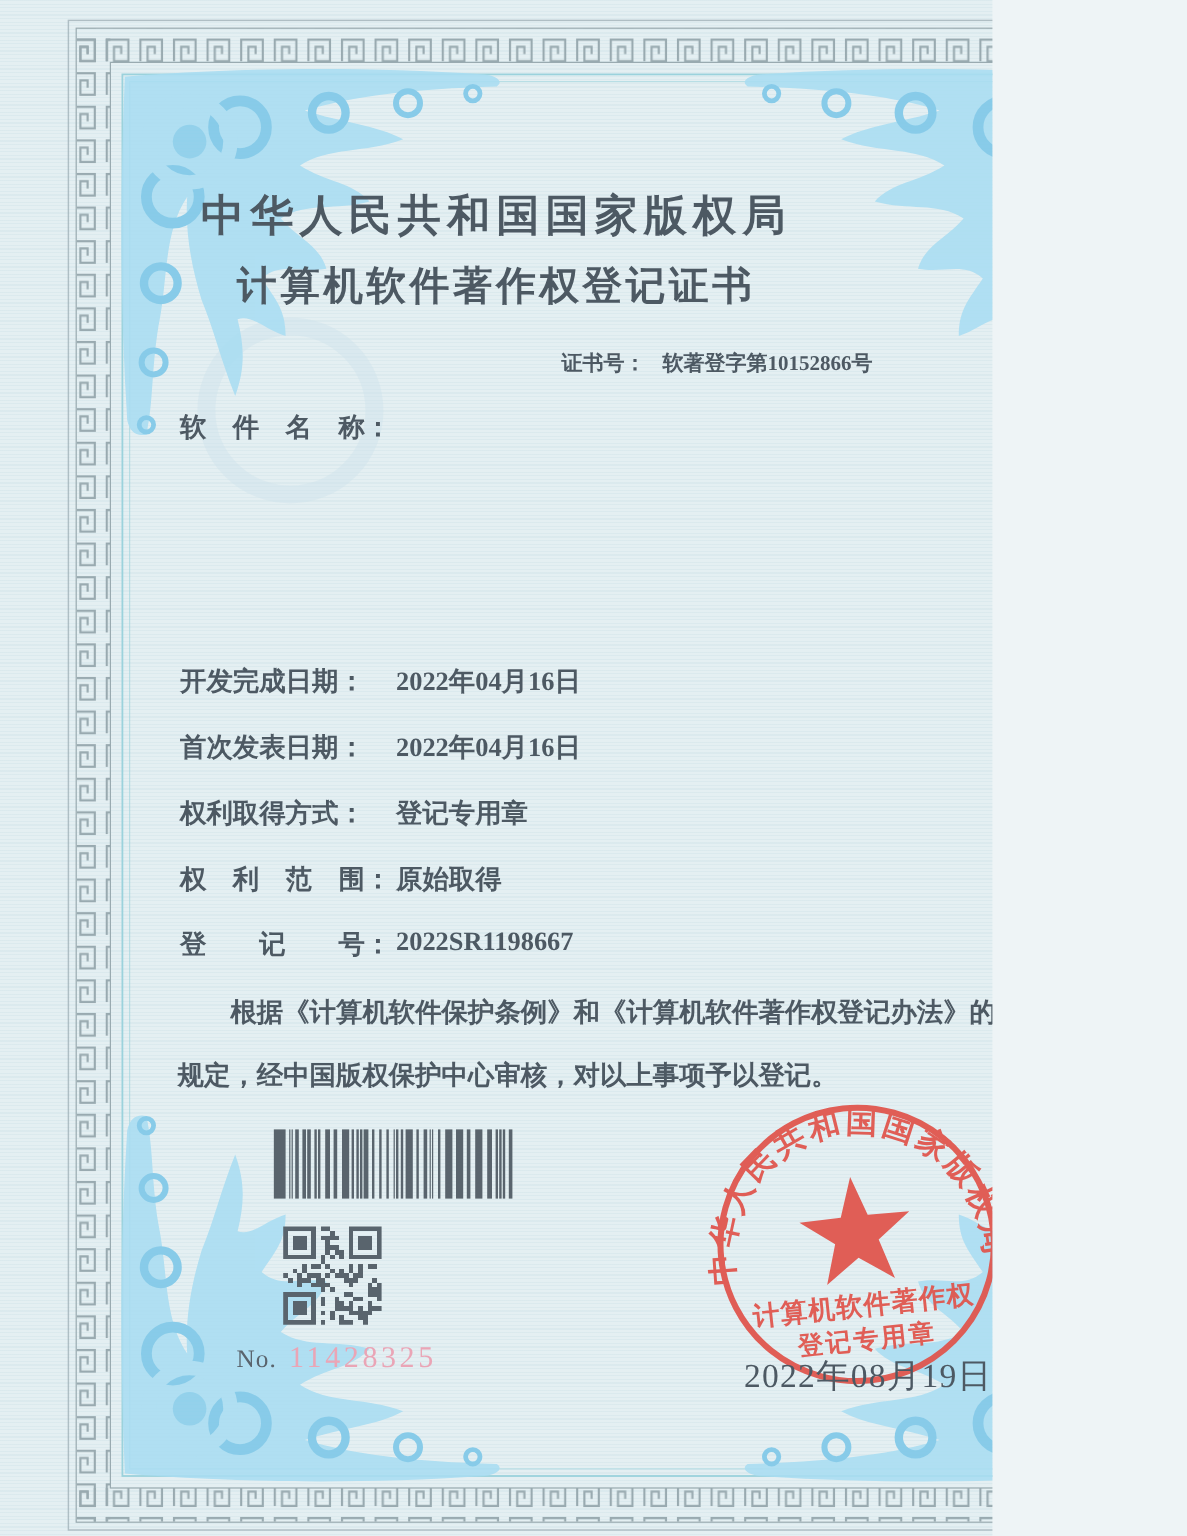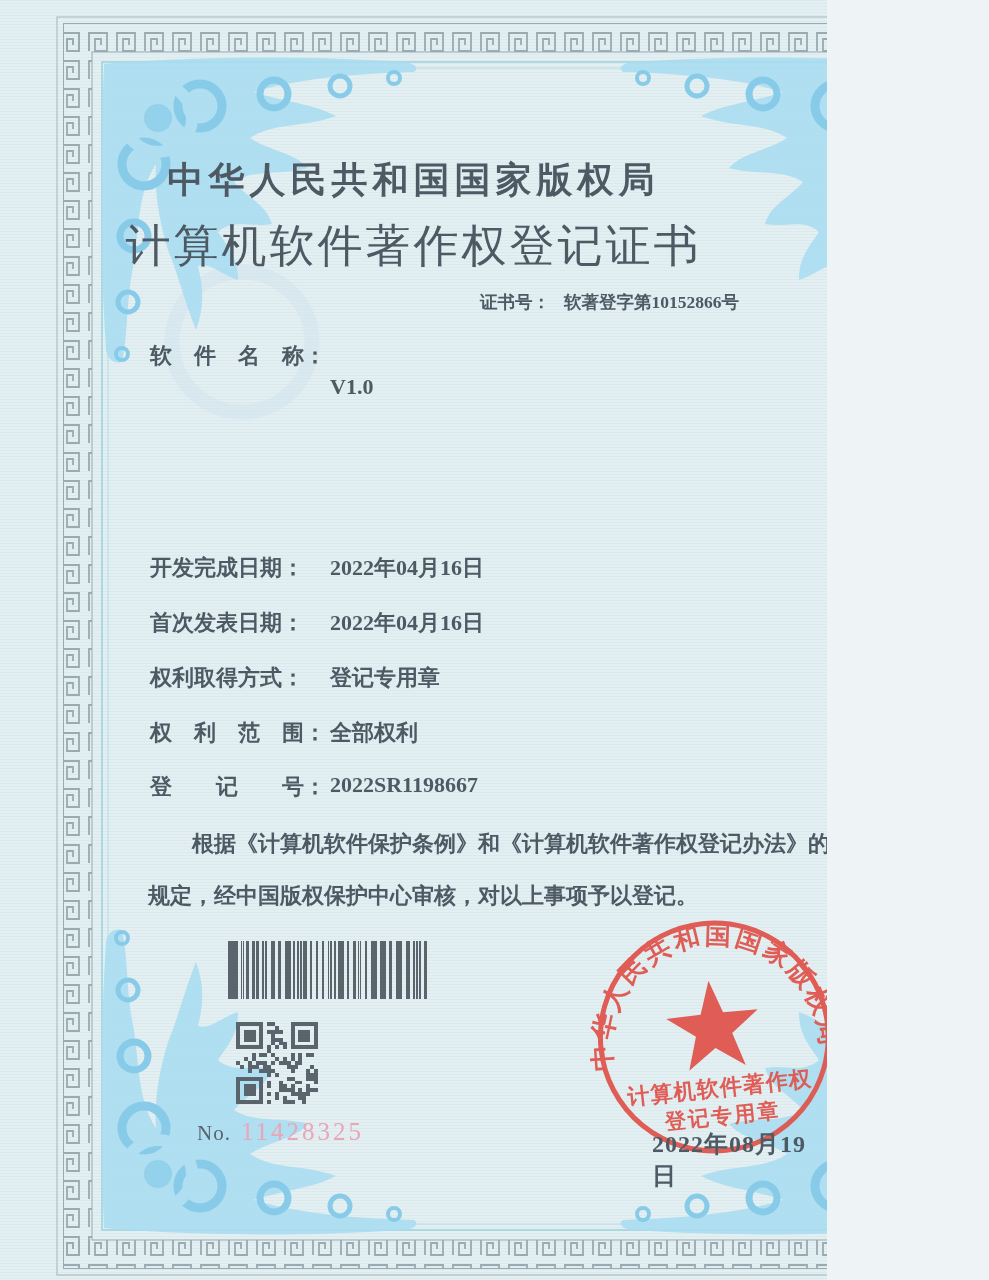--- a/index.html
+++ b/index.html
@@ -25,43 +25,43 @@
   .seal-fill{fill:var(--seal_red,#e0534b);}
   .seal-text{fill:var(--seal_red,#e0534b); font-weight:700; font-family:"Liberation Serif","DejaVu Serif",serif;}
   .code-fill{fill:var(--code_ink,#59646d);}
 
   .authority{
     position:absolute; z-index:2; left:0; top:156px; width:100%; text-align:center;
     font-size:36px; font-weight:700; letter-spacing:5px; color:var(--ink);
   }
   .title{
     position:absolute; z-index:2; left:0; top:216px; width:100%; text-align:center;
-    font-size:45px; font-weight:400; letter-spacing:3px; color:var(--ink);
+    font-size:33px; font-weight:700; letter-spacing:3px; color:var(--ink);
   }
   .certno{
-    position:absolute; z-index:2; top:290px; right:88px;
+    position:absolute; z-index:2; top:290px; right:100px;
     font-size:17.5px; font-weight:700; color:var(--ink);
   }
   .certno .cno-label{margin-right:14px;}
   .row{position:absolute; z-index:2; left:0; width:100%; height:30px; font-weight:700; font-size:22px;}
   .row .lbl{position:absolute; left:150px; white-space:pre;text-align:center;}
   .row .val{position:absolute; left:330px; white-space:pre;}
   .body-text{
     position:absolute; z-index:2; left:148px; top:818px; width:695px; margin:0;
     font-size:22px; line-height:52px; font-weight:600; text-indent:2em; color:var(--ink);
   }
   .barcode{position:absolute; z-index:2; left:228px; top:941px; width:204px; height:58px;}
   .barcode svg{width:100%; height:100%; display:block;}
   .qr{position:absolute; z-index:2; left:236px; top:1022px; width:82px; height:82px;}
   .qr svg{width:100%; height:100%; display:block;}
   .serial{position:absolute; z-index:2; left:197px; top:1118px; white-space:nowrap;}
   .serial-prefix{font-size:21px; color:#5a646d; letter-spacing:1px;}
   .serial-num{font-size:25px; color:var(--serial_pink); letter-spacing:3px; margin-left:10px;}
   .seal{position:absolute; z-index:3; left:588px; top:908px; width:252px; height:252px; transform:rotate(-6deg); opacity:0.93;}
-  .issue-date{position:absolute; z-index:4; left:652px; top:1128px; font-size:24px; font-weight:700; letter-spacing:1px; color:var(--ink);}
+  .issue-date{position:absolute; z-index:4; left:620px; top:1128px; font-size:28px; font-weight:400; letter-spacing:1px; color:var(--ink);}
 </style>
 </head>
 <body>
 
 <div class="page">
 
   <svg class="frame" width="989" height="1280" viewBox="0 0 989 1280">
     <defs>
       <pattern id="gk" width="28" height="28" patternUnits="userSpaceOnUse">
         <path class="gk-stroke" d="M5 23 V5 H23 V23 H11 V11 H17 V17" fill="none" stroke-width="1.8"></path>
@@ -110,38 +110,35 @@
   <div class="authority">中华人民共和国国家版权局</div>
   <div class="title">计算机软件著作权登记证书</div>
 
   <div class="certno">
     <span class="cno-label">证书号：</span><span>软著登字第10152866号</span>
   </div>
 
   <div class="row" style="top:341px">
     <span class="lbl">软　件　名　称：</span>
   </div>
-  <div class="row" style="top:374px">
-    <span class="val">V1.0</span>
-  </div>
   <div class="row" style="top:553px">
     <span class="lbl">开发完成日期：</span>
     <span class="val">2022年04月16日</span>
   </div>
   <div class="row" style="top:608px">
     <span class="lbl">首次发表日期：</span>
     <span class="val">2022年04月16日</span>
   </div>
   <div class="row" style="top:663px">
     <span class="lbl">权利取得方式：</span>
     <span class="val">登记专用章</span>
   </div>
   <div class="row" style="top:718px">
     <span class="lbl">权　利　范　围：</span>
-    <span class="val">全部权利</span>
+    <span class="val">原始取得</span>
   </div>
   <div class="row" style="top:772px">
     <span class="lbl">登　　记　　号：</span>
     <span class="val">2022SR1198667</span>
   </div>
 
   <p class="body-text">根据《计算机软件保护条例》和《计算机软件著作权登记办法》的规定，经中国版权保护中心审核，对以上事项予以登记。</p>
 
   <div class="barcode">
     <svg id="barcode-svg" viewBox="0 0 204 58" preserveAspectRatio="none">

